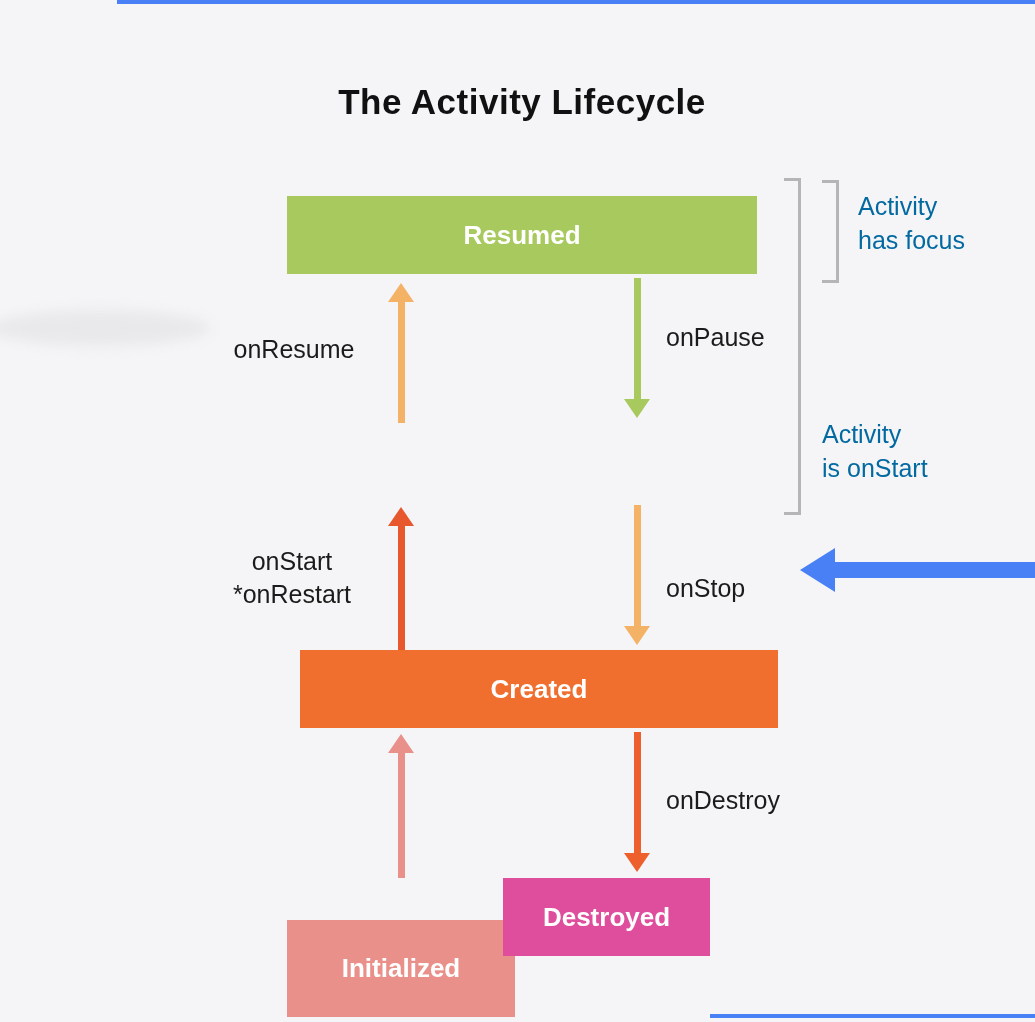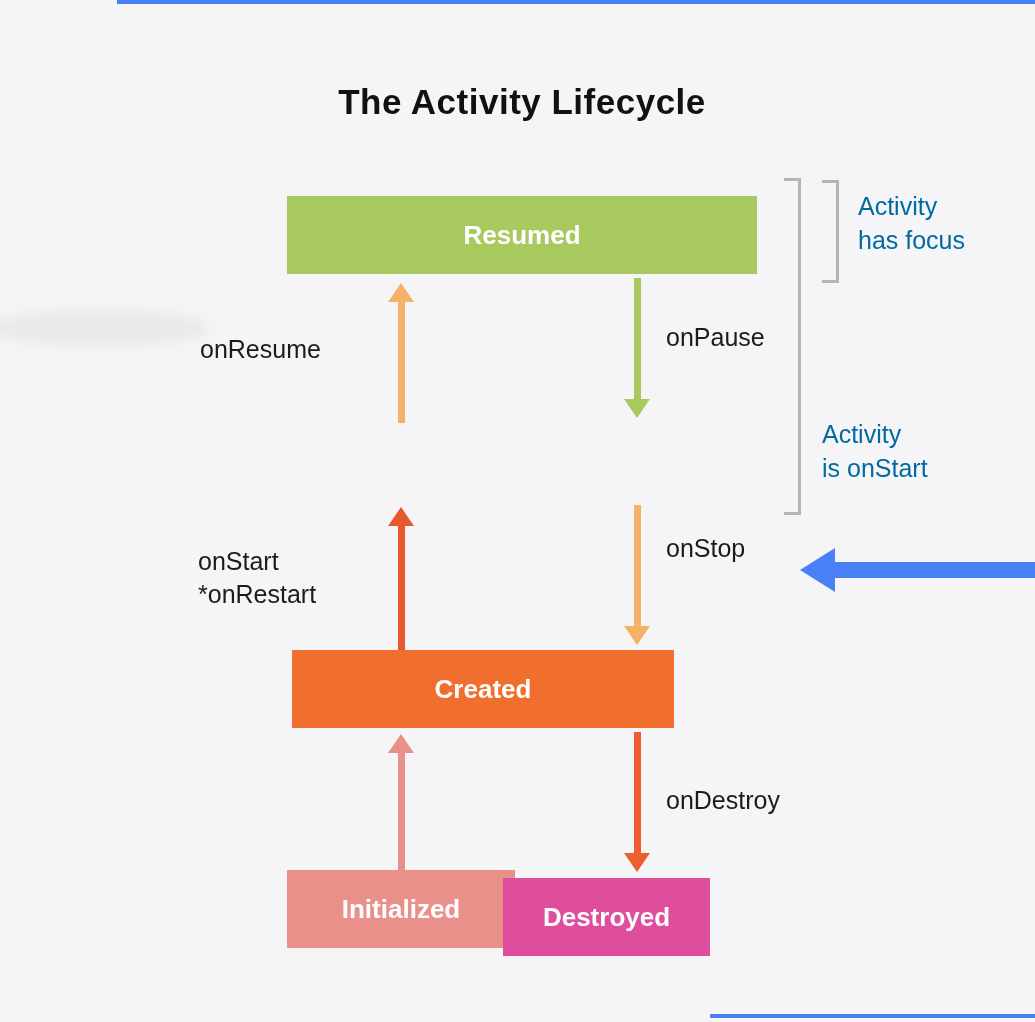--- a/index.html
+++ b/index.html
@@ -38,22 +38,22 @@
     display:flex;
     align-items:center;
     justify-content:center;
     color:#ffffff;
     font-weight:700;
     font-size:26px;
     background:var(--c);
   }
   .state-resumed{left:287px; top:196px; width:470px; height:78px;}
   .state-started{left:287px; top:423px; width:470px; height:78px;}
-  .state-created{left:292px; top:650px; width:382px; height:78px;}
-  .state-initialized{left:287px; top:870px; width:228px; height:78px;}
+  .state-created{left:300px; top:650px; width:478px; height:78px;}
+  .state-initialized{left:287px; top:920px; width:228px; height:97px;}
   .state-destroyed{left:503px; top:878px; width:207px; height:78px;}
 
   .arrow{
     position:absolute;
     width:26px;
     display:flex;
     flex-direction:column;
     align-items:center;
   }
   .arrow .shaft{
@@ -82,26 +82,26 @@
 
   .tlabel{
     position:absolute;
     font-size:25px;
     color:#1b1b1b;
     line-height:1.3;
     white-space:nowrap;
   }
   .tlabel.right-align{
     width:188px;
-    text-align:left;
+    text-align:center;
   }
   .lbl-onresume{left:200px; top:333px;}
   .lbl-onpause{left:666px; top:321px;}
   .lbl-onstart{left:198px; top:545px;}
-  .lbl-onstop{left:666px; top:532px;}
+  .lbl-onstop{left:666px; top:572px;}
   .lbl-oncreate{left:200px; top:784px;}
   .lbl-ondestroy{left:666px; top:784px;}
 
   .bracket{
     position:absolute;
     border-right:3px solid #b5b5b7;
     border-top:3px solid #b5b5b7;
     border-bottom:3px solid #b5b5b7;
     width:14px;
   }

